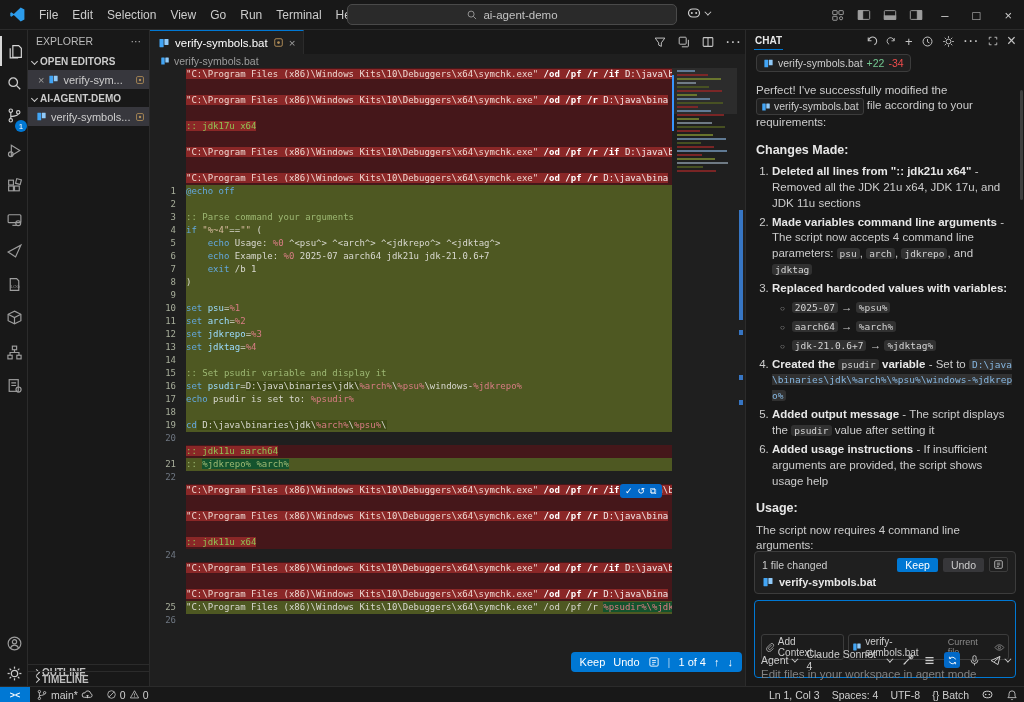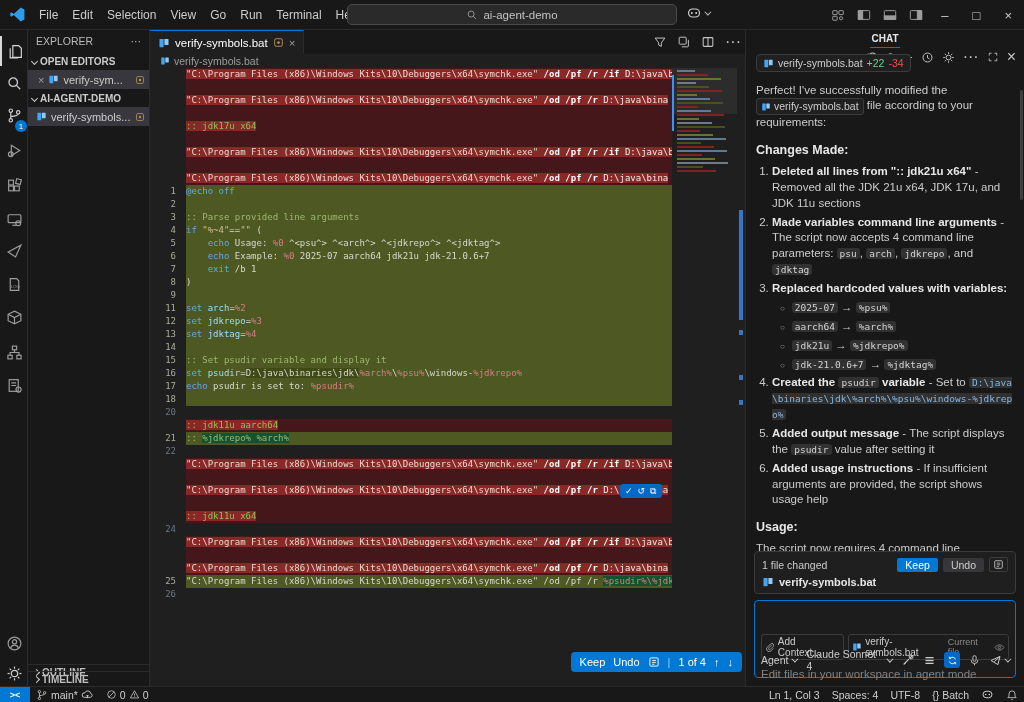--- a/index.html
+++ b/index.html
@@ -62,21 +62,21 @@
   #minimap-modbar { position:absolute; left:0; top:7px; width:2px; height:56px; background:#3794ff; }
   #ruler { position:absolute; top:0; right:0; width:8px; bottom:0; }
   .ruler-mark { position:absolute; left:2px; width:4px; background:#3776c4; }
   #float-widget { position:absolute; left:470px; top:416px; height:14px; background:#0269c8; border-radius:3px; display:flex; align-items:center; gap:5px; padding:0 5px; color:#ffffff; font-size:9px; font-family:"Liberation Sans",sans-serif; z-index:5; }
   #review-pill { position:absolute; right:3px; bottom:14px; height:20px; background:#0078d4; border-radius:4px; display:flex; align-items:center; gap:8px; padding:0 9px; color:#ffffff; font-size:11px; z-index:6; }
   #review-pill .sep { opacity:.6; }
   #review-pill .arr { font-size:11px; }
 
   
   #chat { position:absolute; left:745px; top:0; width:279px; bottom:0; background:#181818; border-left:1px solid #2b2b2b; }
-  #chat-header { position:absolute; top:0; left:0; right:0; height:22px; display:flex; align-items:center; padding:0 8px;flex-direction:column; }
+  #chat-header { position:absolute; top:0; left:0; right:0; height:22px; display:flex; align-items:center; padding:0 8px; }
   #chat-tab { font-size:10px; font-weight:bold; color:#e7e7e7; border-bottom:1px solid #0078d4; padding:3px 1px; }
   #chat-actions { margin-left:auto; display:flex; align-items:center; gap:8px; color:#c5c5c5; }
   #chat-scroll { position:absolute; top:24px; left:10px; right:10px; bottom:132px; overflow:hidden; font-size:11.5px; line-height:1.38; color:#cccccc; }
   .chip { display:inline-flex; align-items:center; gap:4px; border:1px solid #3c3c3c; border-radius:4px; padding:1px 6px; font-size:10.5px; color:#cccccc; background:#202020; }
   .chip .plus { color:#73c991; } .chip .minus { color:#f14c4c; }
   .inline-chip { display:inline-flex; align-items:center; gap:3px; border:1px solid #3c3c3c; border-radius:3px; padding:0 4px; font-size:10.5px; vertical-align:-2px; background:#202020; }
   #chat-scroll h3 { font-size:12.5px; color:#e7e7e7; margin:11px 0 5px; }
   .msg { margin-top:9px; }
   .code { font-family:"DejaVu Sans Mono",monospace; font-size:9.5px; background:#313131; border-radius:3px; padding:0 3px; color:#d4d4d4; }
   .codeblue { font-family:"DejaVu Sans Mono",monospace; font-size:9.5px; background:#313131; border-radius:3px; padding:0 3px; color:#85b6e0; word-break:break-all; }
@@ -445,35 +445,37 @@
           <div class="line r-db"><span class="lnum"></span><span class="lcode"></span></div>
           <div class="line r-d"><span class="lnum"></span><span class="lcode"><span class="delhl"><span class="seg-ds">"C:\Program Files (x86)\Windows Kits\10\Debuggers\x64\symchk.exe"</span><span class="seg-df"> /od /pf /r </span><span class="seg-dp">D:\java\bina</span></span></span></div>
           <div class="line r-db"><span class="lnum"></span><span class="lcode"></span></div>
           <div class="line r-d"><span class="lnum"></span><span class="lcode"><span class="delhl"><span class="seg-dc">:: jdk17u x64</span></span></span></div>
           <div class="line r-db"><span class="lnum"></span><span class="lcode"></span></div>
           <div class="line r-d"><span class="lnum"></span><span class="lcode"><span class="delhl"><span class="seg-ds">"C:\Program Files (x86)\Windows Kits\10\Debuggers\x64\symchk.exe"</span><span class="seg-df"> /od /pf /r /if </span><span class="seg-dp">D:\java\b</span></span></span></div>
           <div class="line r-db"><span class="lnum"></span><span class="lcode"></span></div>
           <div class="line r-d"><span class="lnum"></span><span class="lcode"><span class="delhl"><span class="seg-ds">"C:\Program Files (x86)\Windows Kits\10\Debuggers\x64\symchk.exe"</span><span class="seg-df"> /od /pf /r </span><span class="seg-dp">D:\java\bina</span></span></span></div>
           <div class="line r-a"><span class="lnum addnum">1</span><span class="lcode"><span class="seg-k">@echo off</span></span></div>
           <div class="line r-a"><span class="lnum addnum">2</span><span class="lcode"></span></div>
-          <div class="line r-a"><span class="lnum addnum">3</span><span class="lcode"><span class="seg-c">:: Parse provided line arguments</span></span></div>
+          <div class="line r-a"><span class="lnum addnum">3</span><span class="lcode"><span class="seg-c">:: Parse command your arguments</span></span></div>
           <div class="line r-a"><span class="lnum addnum">4</span><span class="lcode"><span class="seg-k">if</span><span class="seg-p"> </span><span class="seg-s">"%~4"</span><span class="seg-p">==</span><span class="seg-s">""</span><span class="seg-p"> (</span></span></div>
           <div class="line r-a"><span class="lnum addnum">5</span><span class="lcode"><span class="seg-p">    </span><span class="seg-k">echo</span><span class="seg-p"> Usage: </span><span class="seg-v">%0</span><span class="seg-p"> ^&lt;psu^&gt; ^&lt;arch^&gt; ^&lt;jdkrepo^&gt; ^&lt;jdktag^&gt;</span></span></div>
           <div class="line r-a"><span class="lnum addnum">6</span><span class="lcode"><span class="seg-p">    </span><span class="seg-k">echo</span><span class="seg-p"> Example: </span><span class="seg-v">%0</span><span class="seg-p"> 2025-07 aarch64 jdk21u jdk-21.0.6+7</span></span></div>
           <div class="line r-a"><span class="lnum addnum">7</span><span class="lcode"><span class="seg-p">    </span><span class="seg-k">exit</span><span class="seg-p"> /b 1</span></span></div>
           <div class="line r-a"><span class="lnum addnum">8</span><span class="lcode"><span class="seg-p">)</span></span></div>
           <div class="line r-a"><span class="lnum addnum">9</span><span class="lcode"></span></div>
+          <div class="line r-a"><span class="lnum addnum">10</span><span class="lcode"><span class="seg-k">set</span><span class="seg-p"> </span><span class="seg-n">psu</span><span class="seg-p">=</span><span class="seg-v">%1</span></span></div>
           <div class="line r-a"><span class="lnum addnum">11</span><span class="lcode"><span class="seg-k">set</span><span class="seg-p"> </span><span class="seg-n">arch</span><span class="seg-p">=</span><span class="seg-v">%2</span></span></div>
           <div class="line r-a"><span class="lnum addnum">12</span><span class="lcode"><span class="seg-k">set</span><span class="seg-p"> </span><span class="seg-n">jdkrepo</span><span class="seg-p">=</span><span class="seg-v">%3</span></span></div>
           <div class="line r-a"><span class="lnum addnum">13</span><span class="lcode"><span class="seg-k">set</span><span class="seg-p"> </span><span class="seg-n">jdktag</span><span class="seg-p">=</span><span class="seg-v">%4</span></span></div>
           <div class="line r-a"><span class="lnum addnum">14</span><span class="lcode"></span></div>
           <div class="line r-a"><span class="lnum addnum">15</span><span class="lcode"><span class="seg-c">:: Set psudir variable and display it</span></span></div>
           <div class="line r-a"><span class="lnum addnum">16</span><span class="lcode"><span class="seg-k">set</span><span class="seg-p"> </span><span class="seg-n">psudir</span><span class="seg-p">=</span><span class="seg-p dk">D:\java\binaries\jdk\</span><span class="seg-v">%arch%</span><span class="seg-p">\</span><span class="seg-v">%psu%</span><span class="seg-p">\windows-</span><span class="seg-v">%jdkrepo%</span></span></div>
           <div class="line r-a"><span class="lnum addnum">17</span><span class="lcode"><span class="seg-k">echo</span><span class="seg-p"> psudir is set to: </span><span class="seg-v">%psudir%</span></span></div>
           <div class="line r-a"><span class="lnum addnum">18</span><span class="lcode"></span></div>
+          <div class="line r-a"><span class="lnum addnum">19</span><span class="lcode"><span class="seg-k">cd</span><span class="seg-p dk"> D:\java\binaries\jdk\</span><span class="seg-v dk">%arch%</span><span class="seg-p dk">\</span><span class="seg-v dk">%psu%</span><span class="seg-p dk">\</span></span></div>
           <div class="line r-n"><span class="lnum">20</span><span class="lcode"></span></div>
           <div class="line r-d"><span class="lnum"></span><span class="lcode"><span class="delhl"><span class="seg-dc">:: jdk11u aarch64</span></span></span></div>
           <div class="line r-a"><span class="lnum addnum">21</span><span class="lcode"><span class="seg-c">:: </span><span class="seg-c hl">%jdkrepo% %arch%</span></span></div>
           <div class="line r-n"><span class="lnum">22</span><span class="lcode"></span></div>
           <div class="line r-d"><span class="lnum"></span><span class="lcode"><span class="delhl"><span class="seg-ds">"C:\Program Files (x86)\Windows Kits\10\Debuggers\x64\symchk.exe"</span><span class="seg-df"> /od /pf /r /if </span><span class="seg-dp">D:\java\b</span></span></span></div>
           <div class="line r-db"><span class="lnum"></span><span class="lcode"></span></div>
           <div class="line r-d"><span class="lnum"></span><span class="lcode"><span class="delhl"><span class="seg-ds">"C:\Program Files (x86)\Windows Kits\10\Debuggers\x64\symchk.exe"</span><span class="seg-df"> /od /pf /r </span><span class="seg-dp">D:\java\bina</span></span></span></div>
           <div class="line r-db"><span class="lnum"></span><span class="lcode"></span></div>
           <div class="line r-d"><span class="lnum"></span><span class="lcode"><span class="delhl"><span class="seg-dc">:: jdk11u x64</span></span></span></div>
           <div class="line r-n"><span class="lnum">24</span><span class="lcode"></span></div>
@@ -579,21 +581,20 @@
             </svg>
             <span>verify-symbols.bat</span>
           </span><span> file according to your requirements:</span></div>
       <h3>Changes Made:</h3>
       <ol class="changes" id="changes-list">
           <li><b>Deleted all lines from ":: jdk21u x64"</b><span> - Removed all the JDK 21u x64, JDK 17u, and JDK 11u sections</span></li>
           <li><b>Made variables command line arguments</b><span> - The script now accepts 4 command line parameters: </span><span class="code">psu</span><span>, </span><span class="code">arch</span><span>, </span><span class="code">jdkrepo</span><span>, and </span><span class="code">jdktag</span></li>
           <li><b>Replaced hardcoded values with variables:</b><ul class="subs">
               <li><span class="code">2025-07</span><span> → </span><span class="code">%psu%</span></li>
               <li><span class="code">aarch64</span><span> → </span><span class="code">%arch%</span></li>
-              <li><span class="code">jdk21u</span><span> → </span><span class="code">%jdkrepo%</span></li>
               <li><span class="code">jdk-21.0.6+7</span><span> → </span><span class="code">%jdktag%</span></li>
             </ul></li>
           <li><b>Created the </b><span class="code">psudir</span><b> variable</b><span> - Set to </span><span class="codeblue">D:\java\binaries\jdk\%arch%\%psu%\windows-%jdkrepo%</span></li>
           <li><b>Added output message</b><span> - The script displays the </span><span class="code">psudir</span><span> value after setting it</span></li>
           <li><b>Added usage instructions</b><span> - If insufficient arguments are provided, the script shows usage help</span></li>
         </ol>
       <h3>Usage:</h3>
       <div>The script now requires 4 command line arguments:</div>
       
       

